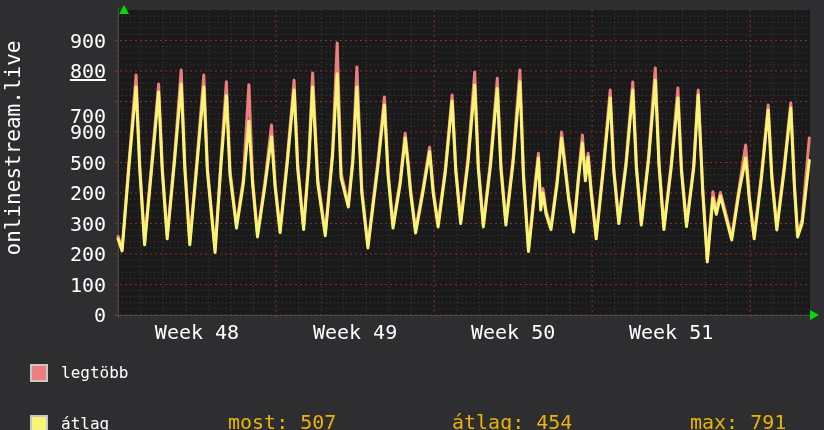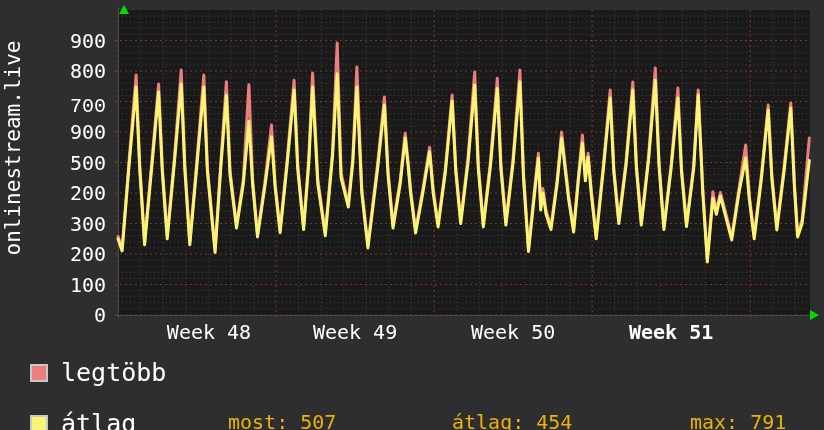--- a/index.html
+++ b/index.html
@@ -3,21 +3,21 @@
 <meta charset="utf-8">
 <style>
   html,body{margin:0;padding:0;background:#2e2e30;}
   #stage{position:relative;width:824px;height:430px;background:#2e2e30;overflow:hidden;
          font-family:"DejaVu Sans Mono","Liberation Mono",monospace;color:#ffffff;}
   #plot{position:absolute;left:0;top:0;}
   .ytick{position:absolute;width:82px;text-align:right;font-size:20px;line-height:22px;color:#fff;}
   .weeklab{position:absolute;top:320px;font-size:20px;line-height:24px;color:#fff;white-space:pre;}
   #vert-title{position:absolute;left:-137px;top:135px;width:300px;height:26px;
               transform:rotate(-90deg);text-align:center;font-size:21px;line-height:26px;color:#fff;}
-  .legend-row{position:absolute;left:30px;display:flex;align-items:center;gap:13px;font-size:25px;line-height:24px;}
+  .legend-row{position:absolute;left:30px;display:flex;align-items:center;gap:13px;font-size:16px;line-height:24px;}
   #legend-row-1{top:361px;}
   #legend-row-2{top:412px;}
   .swatch{width:14px;height:14px;border:2px solid #c8c8c8;box-sizing:content-box;}
   .stat{position:absolute;top:402px;font-size:20px;line-height:24px;white-space:pre;color:#eab308;margin-top:8px;}
   #stat-most{left:228px;}
   #stat-atlag{left:452px;}
   #stat-max{left:690px;text-align:right;}
 </style>
 </head>
 <body>
@@ -121,29 +121,29 @@
   <div id="vert-title">onlinestream.live</div>
 
   <div id="yticks">
       <div class="ytick" style="left: 24px; top: 304px;">0</div>
       <div class="ytick" style="left: 24px; top: 273.5px;">100</div>
       <div class="ytick" style="left: 24px; top: 243px;">200</div>
       <div class="ytick" style="left: 24px; top: 212.5px;">300</div>
       <div class="ytick" style="left: 24px; top: 182px;">200</div>
       <div class="ytick" style="left: 24px; top: 151.5px;">500</div>
       <div class="ytick" style="left: 24px; top: 121px;">900</div>
-      <div class="ytick" style="left: 24px; top: 96px; font-family: Liberation Mono, monospace;">700</div>
-      <div class="ytick" style="left: 24px; top: 60px;">800</div>
+      <div class="ytick" style="left: 24px; top: 105px;">700</div>
+      <div class="ytick" style="left: 24px; top: 60px; text-decoration: underline;">800</div>
       <div class="ytick" style="left: 24px; top: 29.5px;">900</div>
     </div>
   <div id="xlabels">
-      <div class="weeklab" style="left: 197.021px; transform: translateX(-50%); margin-left: 12px;">Week 48</div>
+      <div class="weeklab" style="left: 197.021px; transform: translateX(-50%);">Week 48</div>
       <div class="weeklab" style="left: 355.064px; transform: translateX(-50%);">Week 49</div>
       <div class="weeklab" style="left: 513.106px; transform: translateX(-50%);">Week 50</div>
-      <div class="weeklab" style="left: 671.148px; transform: translateX(-50%); font-weight: bold;">Week 51</div>
+      <div class="weeklab" style="left: 671.148px; transform: translateX(-50%);">Week 51</div>
     </div>
 
   <div class="legend-row" id="legend-row-1">
     <span class="swatch" id="swatch-0" style="background: rgb(238, 125, 125);"></span>
     <span>legtöbb</span>
   </div>
   <div class="legend-row" id="legend-row-2">
     <span class="swatch" id="swatch-1" style="background: rgb(247, 245, 115);"></span>
     <span>átlag</span>
   </div>

